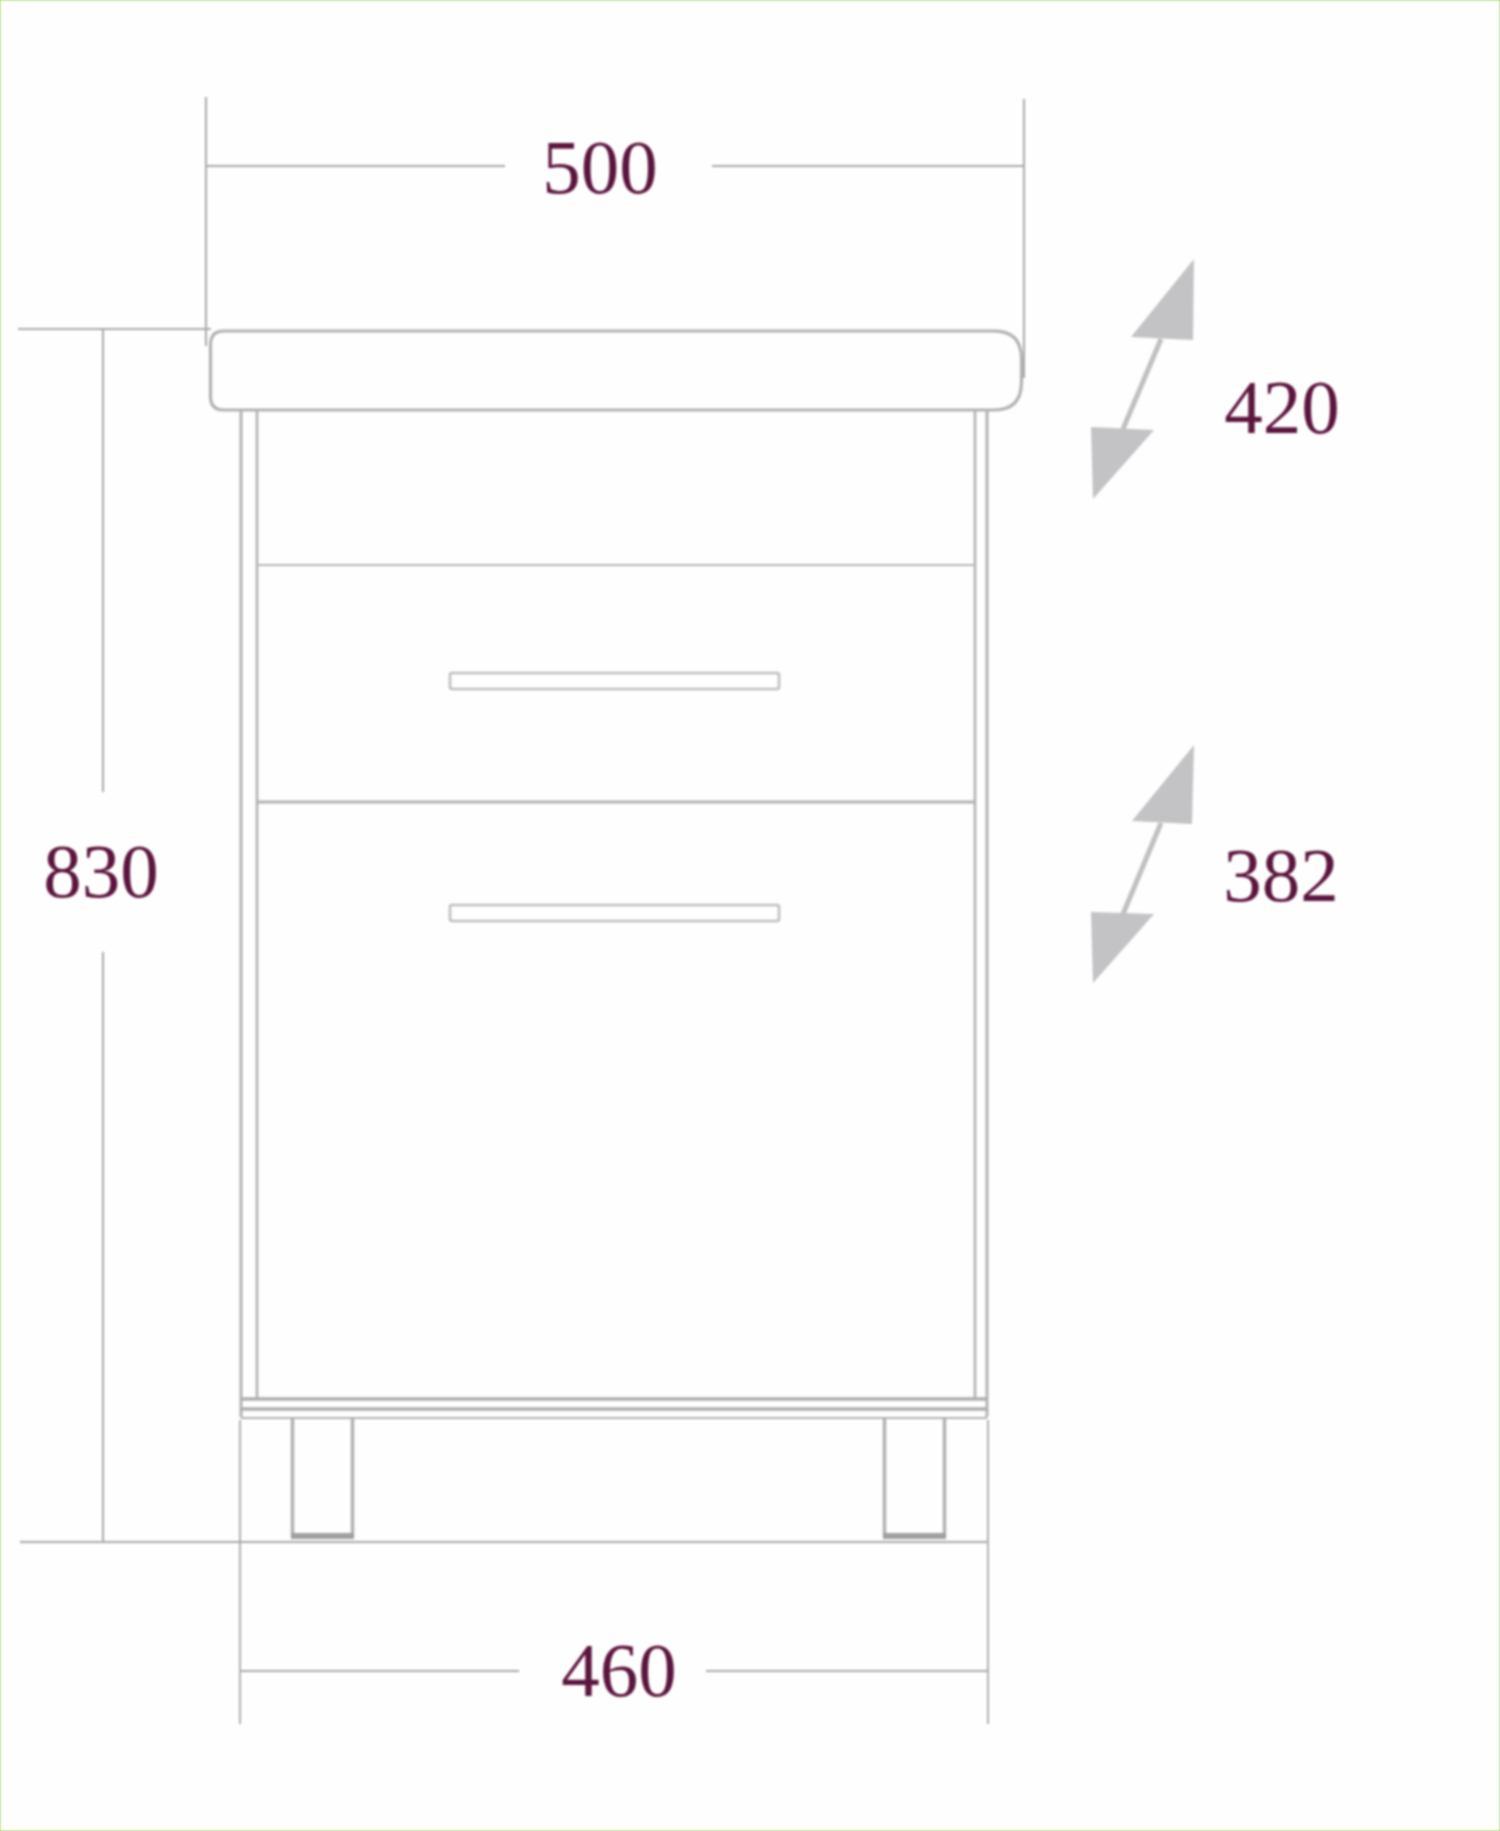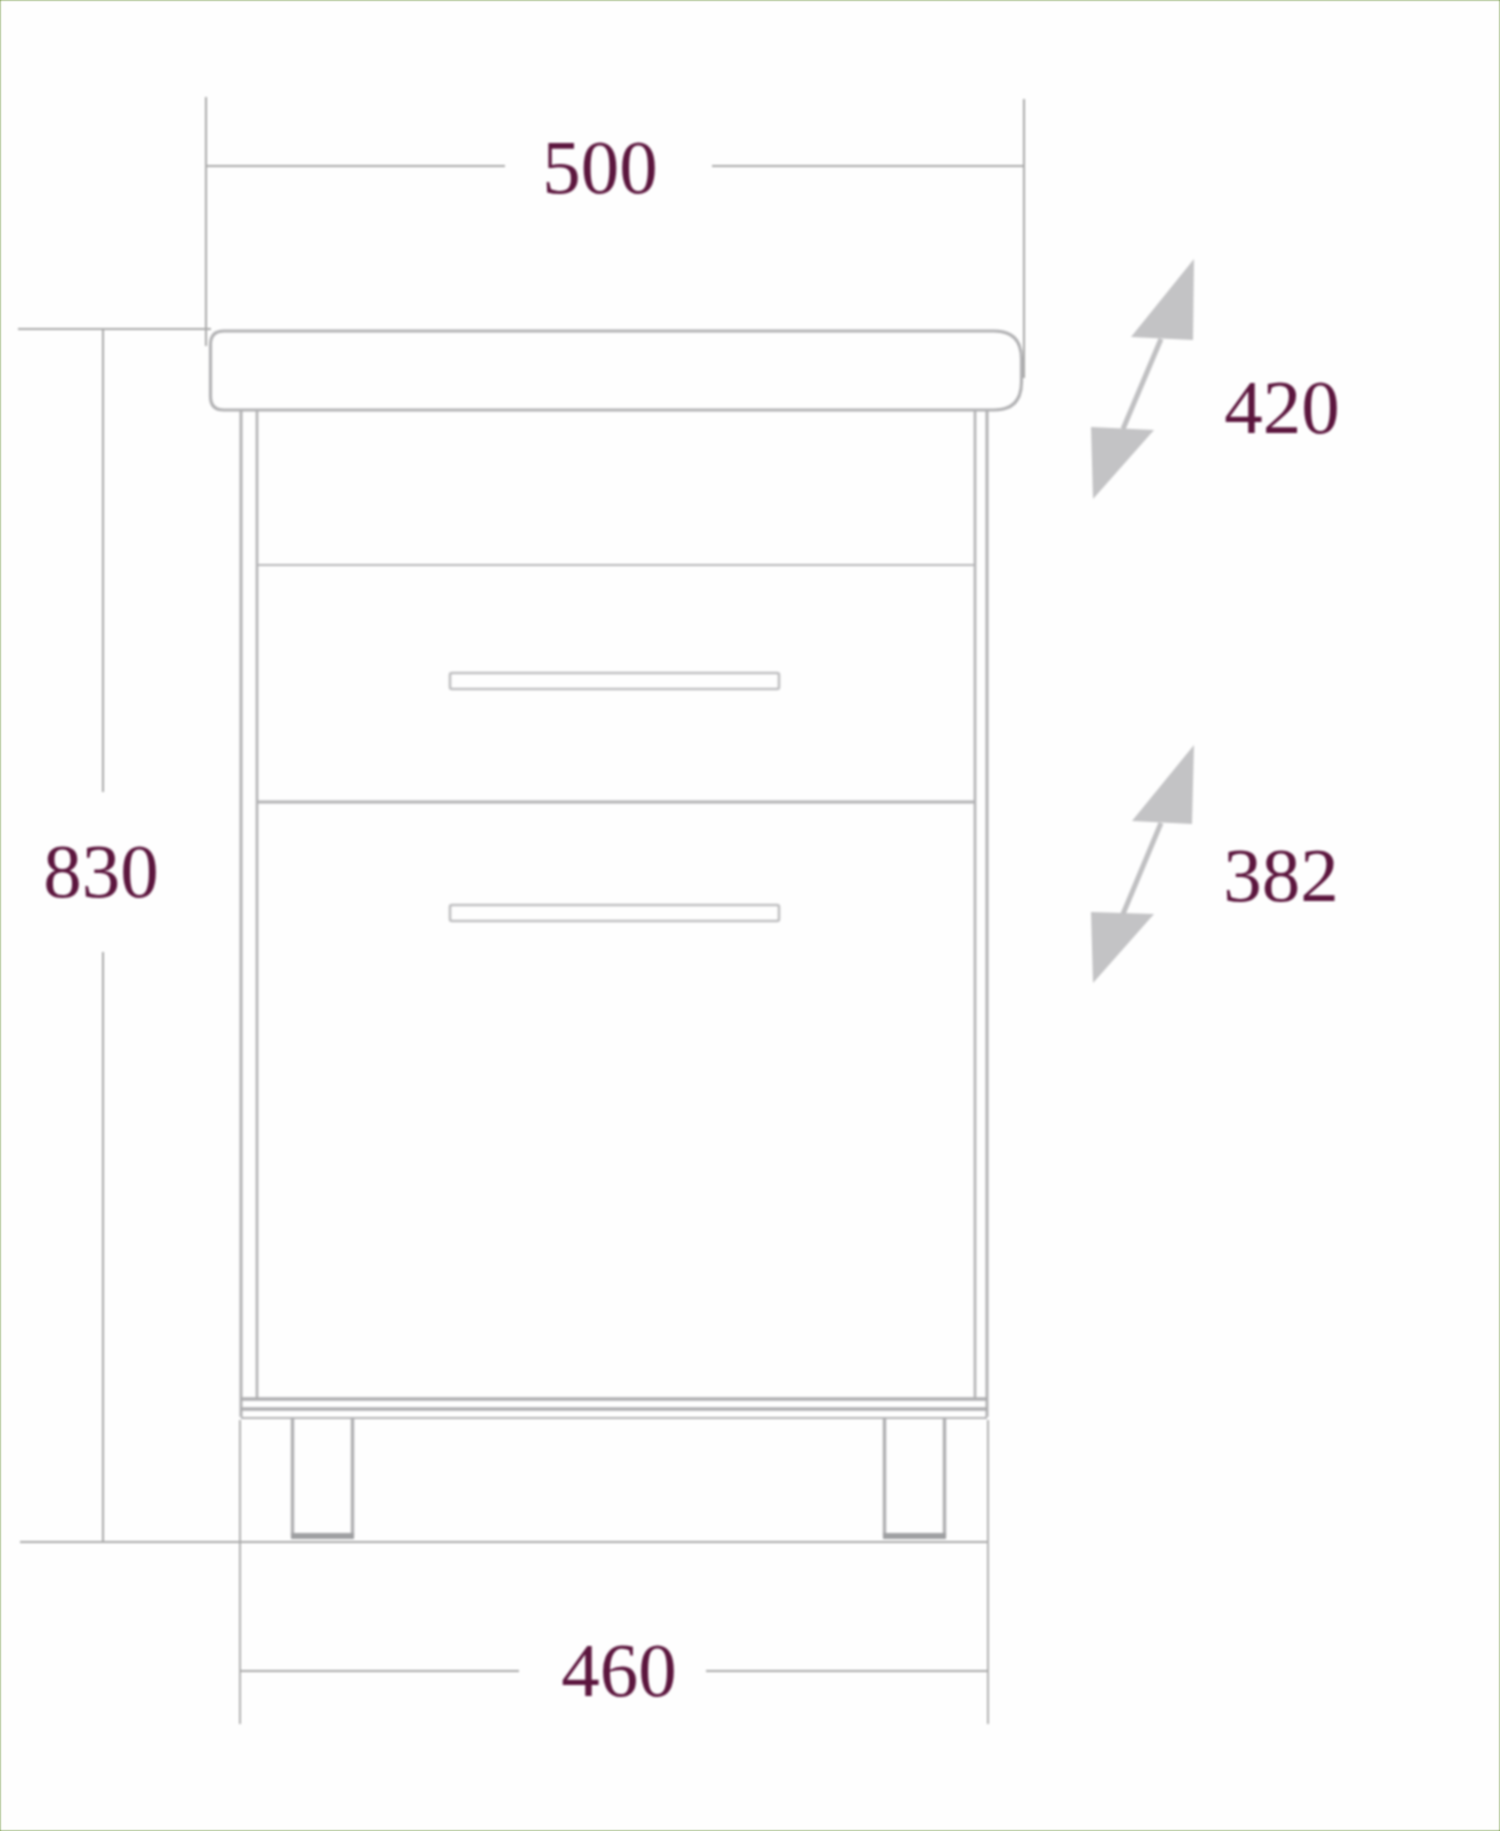--- a/index.html
+++ b/index.html
@@ -1,16 +1,16 @@
 <!DOCTYPE html>
 <html><head>
 <meta charset="utf-8">
 <style>
   html,body{margin:0;padding:0;background:#ffffff;}
-  .stage{position:relative;width:1500px;height:1831px;background:#4d7c0f;overflow:hidden;}
+  .stage{position:relative;width:1500px;height:1831px;background:#84cc16;overflow:hidden;}
   text{font-family:"Liberation Serif",serif;fill:#5c163e;}
 </style>
 </head>
 <body>
 <div class="stage">
 <svg width="1500" height="1831" viewBox="0 0 1500 1831" xmlns="http://www.w3.org/2000/svg" style="filter:blur(0.9px)">
 
   <rect x="0" y="0" width="1500" height="1831" fill="#fefefe"></rect>
 
   <line x1="206" y1="97" x2="206" y2="346" stroke="#a9a9a9" stroke-width="2"></line>

